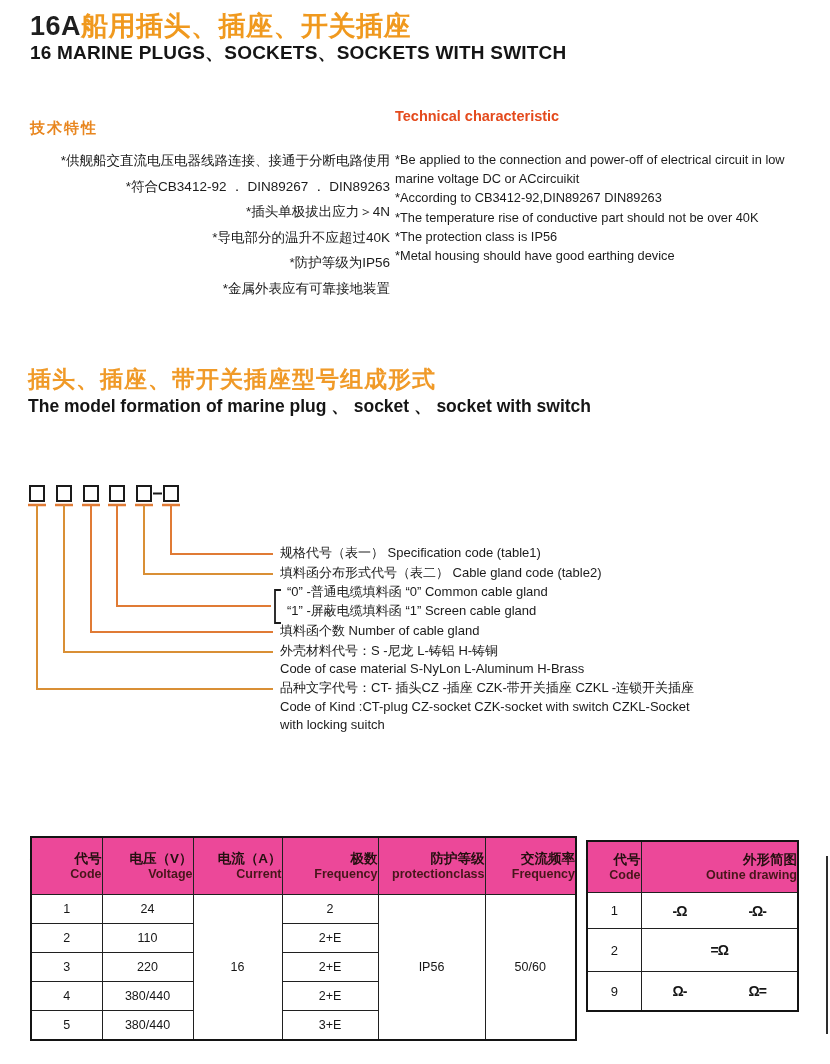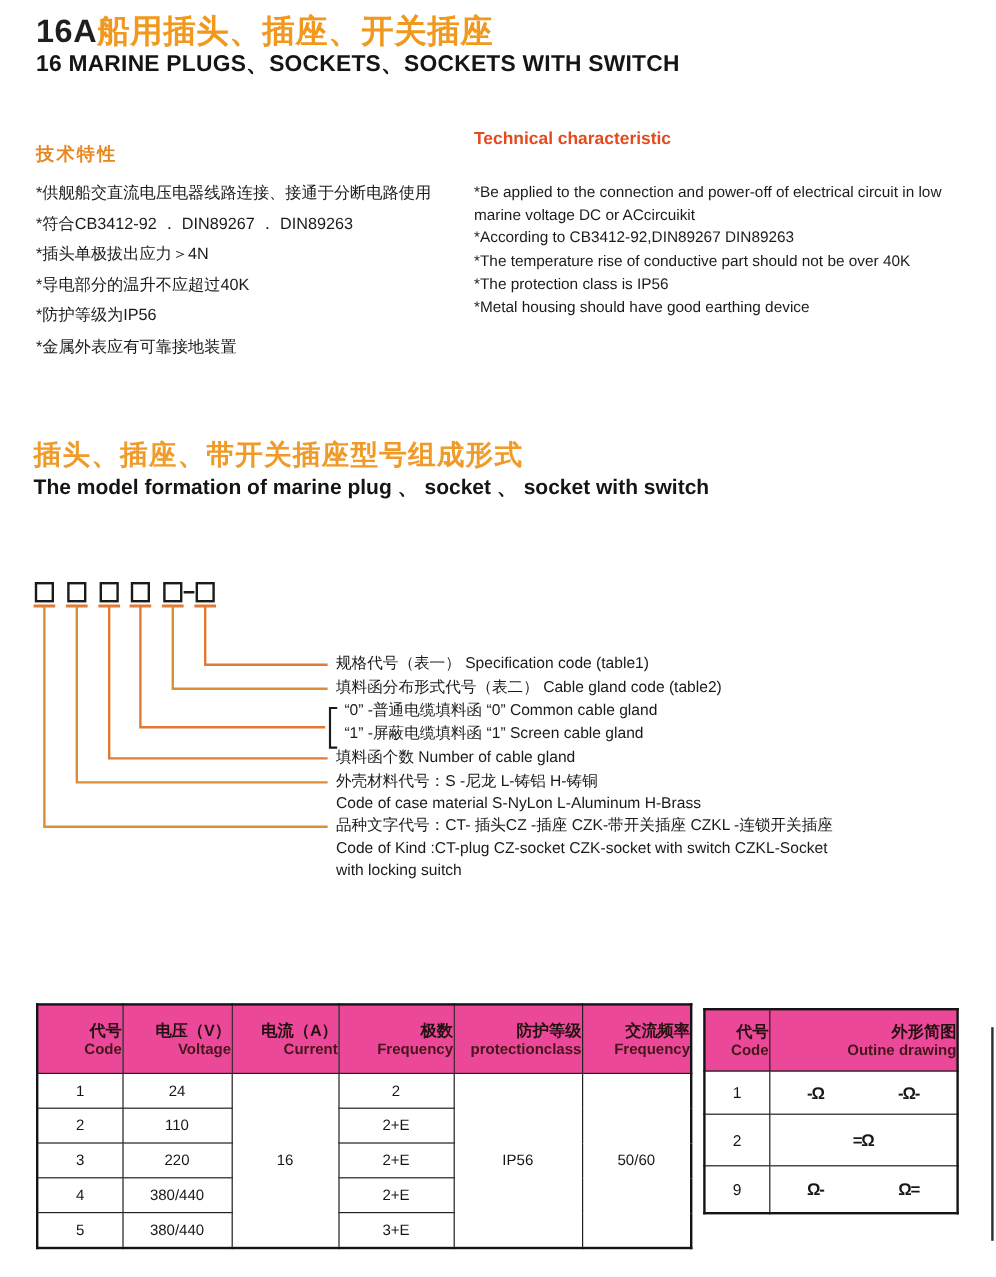--- a/index.html
+++ b/index.html
@@ -8,21 +8,21 @@
   .abs{position:absolute;}
 
   
   .title{left:30px;top:8px;font-size:27px;font-weight:bold;letter-spacing:.5px;white-space:nowrap;}
   .title .zh{color:#f0991e;}
   .subtitle{left:30px;top:40px;font-size:19px;font-weight:bold;letter-spacing:.2px;white-space:nowrap;color:#151515;text-align:center;}
 
   
   .tech-zh-head{left:30px;top:108px;font-size:15px;font-weight:bold;color:#e8861f;letter-spacing:2px;margin-top:11px;}
   .tech-en-head{left:395px;top:108px;font-size:14.5px;font-weight:bold;color:#e44a1d;}
-  .tech-zh-list{left:30px;top:148px;width:360px;}
+  .tech-zh-list{left:30px;top:148px;width:360px;text-align:right;}
   .tech-zh-list .line{font-size:13.5px;line-height:25.5px;white-space:nowrap;color:#1b1b1b;}
   .tech-en-list{left:395px;top:150px;width:430px;}
   .tech-en-list .line{font-size:12.8px;line-height:19.2px;white-space:nowrap;color:#1b1b1b;}
 
   
   .model-zh{left:28px;top:364px;font-size:23px;font-weight:bold;color:#f09a28;letter-spacing:1px;white-space:nowrap;}
   .model-en{left:28px;top:394px;font-size:17.5px;font-weight:bold;color:#151515;white-space:nowrap;}
 
   .diagram{left:25px;top:480px;width:800px;height:282px;}
   .diagram svg{position:absolute;left:0;top:0;}

